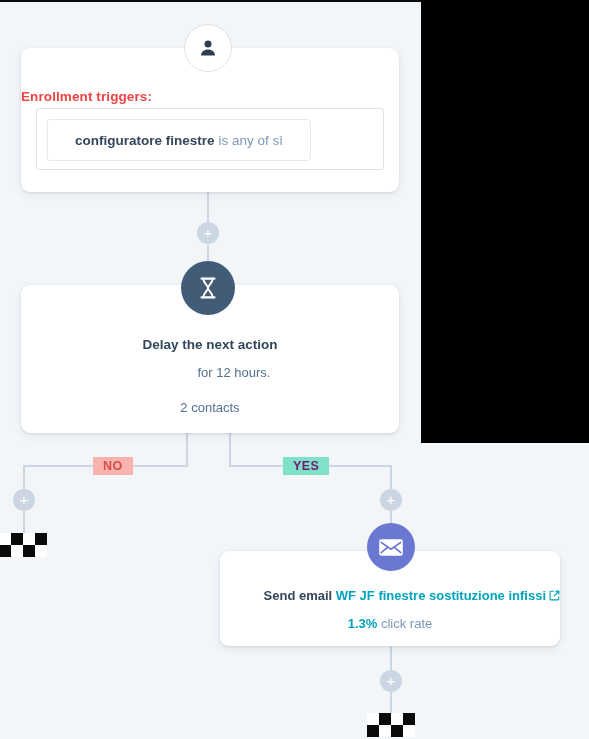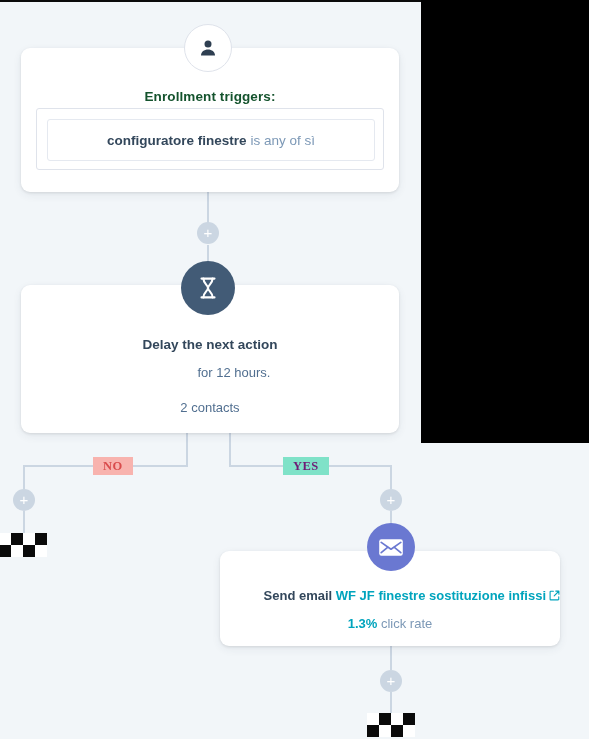--- a/index.html
+++ b/index.html
@@ -90,24 +90,24 @@
     line-height: 1;
     font-weight: 400;
     cursor: pointer;
   }
   .plus span { display: block; transform: translateY(-1px); }
 
   
   .enroll-title {
     position: absolute;
     left: 0; right: 0;
-    text-align: center;
+    text-align: left;
     font-size: 13.5px;
     font-weight: bold;
-    color: #14532d;
+    color: #ef4444;
     letter-spacing: .1px;
   }
   .trigger-outer {
     position: absolute;
     border: 1px solid #dfe3eb;
     border-radius: 3px;
     background: #ffffff;
     box-sizing: border-box;
   }
   .trigger-inner {
@@ -156,21 +156,20 @@
   .badge {
     position: absolute;
     height: 18px;
     padding: 0 10px;
     display: flex;
     align-items: center;
     justify-content: center;
     font-size: 12.5px;
     font-weight: bold;
     letter-spacing: .4px;
-    font-family: Liberation Serif, serif;
   }
   .badge-no  { background: #f8b3ae; color: #d94c4c; }
   .badge-yes { background: #7fe2c8; color: #701a75; }
 
   
   .email-line {
     position: absolute;
     left: 0; right: 0;
     text-align: right;
     font-size: 13px;
@@ -230,21 +229,21 @@
   <div class="vline" style="left:390px; top:465px; height:24px;"></div>
   <div class="vline" style="left:390px; top:511px; height:12px;"></div>
 
   <div class="vline" style="left:390px; top:646px; height:24px;"></div>
   <div class="vline" style="left:390px; top:692px; height:22px;"></div>
 
   <div class="card" style="left:21px; top:48px; width:378px; height:144px;">
     <div class="enroll-title" style="top:41px;">Enrollment triggers:</div>
 
     <div class="trigger-outer" style="left:15px; top:60px; width:348px; height:62px;">
-      <div class="trigger-inner" style="left:10px; top:10px; width:328px; height:42px;">
+      <div class="trigger-inner" style="left:10px; top:10px; width:264px; height:42px;">
         <b>configuratore finestre</b>
         <span>
           <span>is any of</span>
           <span>sì</span>
         </span>
       </div>
     </div>
   </div>
 
   <div class="bubble bubble-enroll" style="left:184px; top:24px;">

